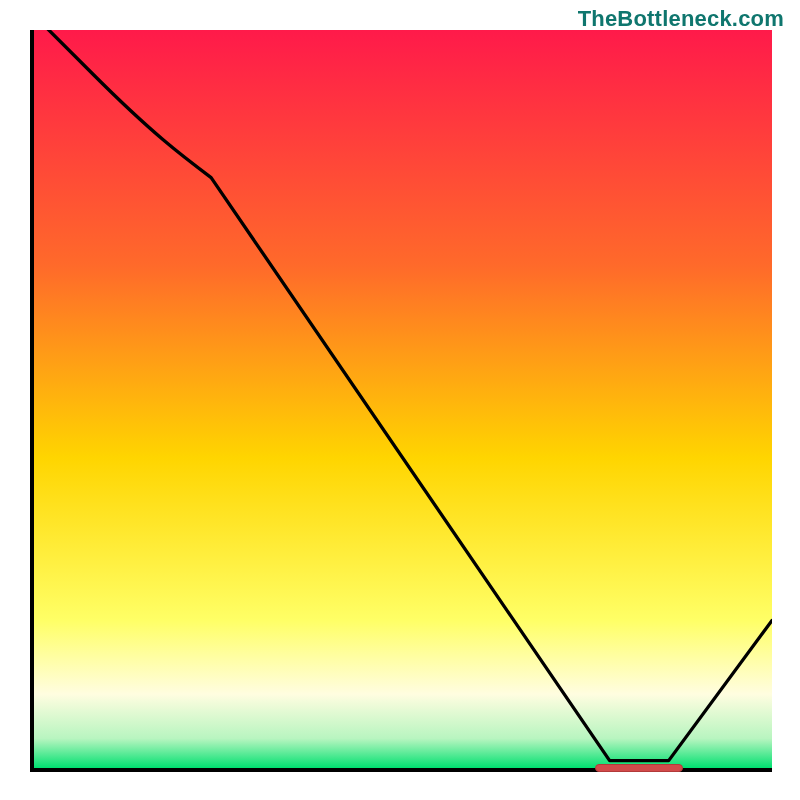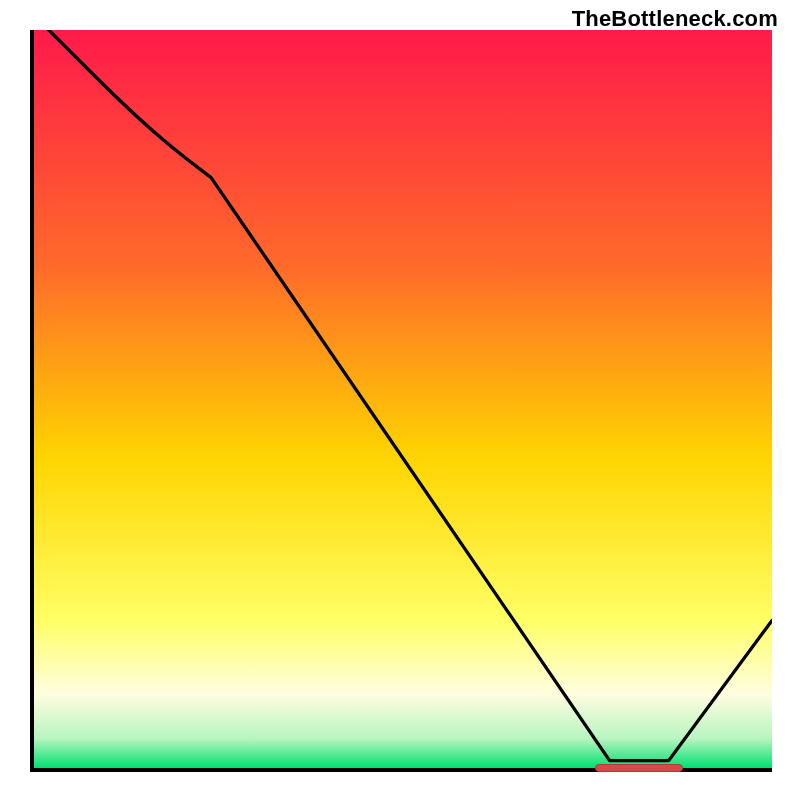--- a/index.html
+++ b/index.html
@@ -11,24 +11,24 @@
     font-family: Arial, Helvetica, sans-serif;
   }
   .wrap {
     position: relative;
     width: 800px;
     height: 800px;
   }
   .watermark {
     position: absolute;
     top: 6px;
-    right: 22px;
+    right: 16px;
     font-size: 22px;
     font-weight: 600;
-    color: #000000;
+    color: #0f766e;
     letter-spacing: 0.2px;
   }
   .plot {
     position: absolute;
     left: 30px;
     top: 30px;
     width: 742px;
     height: 742px;
     border-left: 4px solid #000;
     border-bottom: 4px solid #000;

